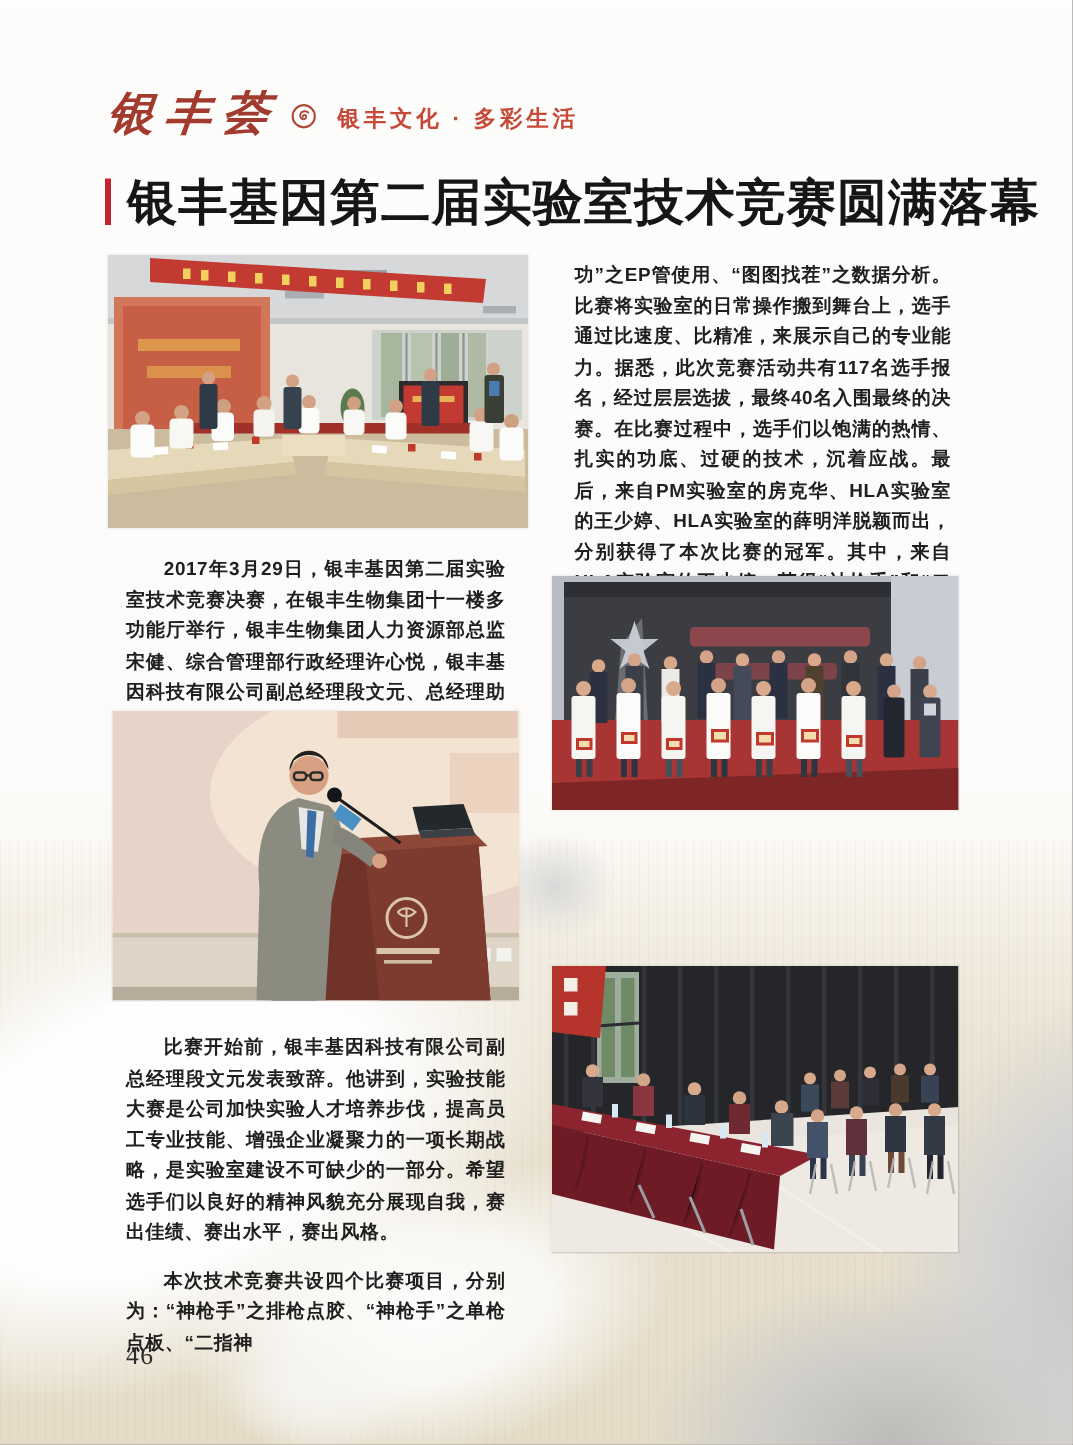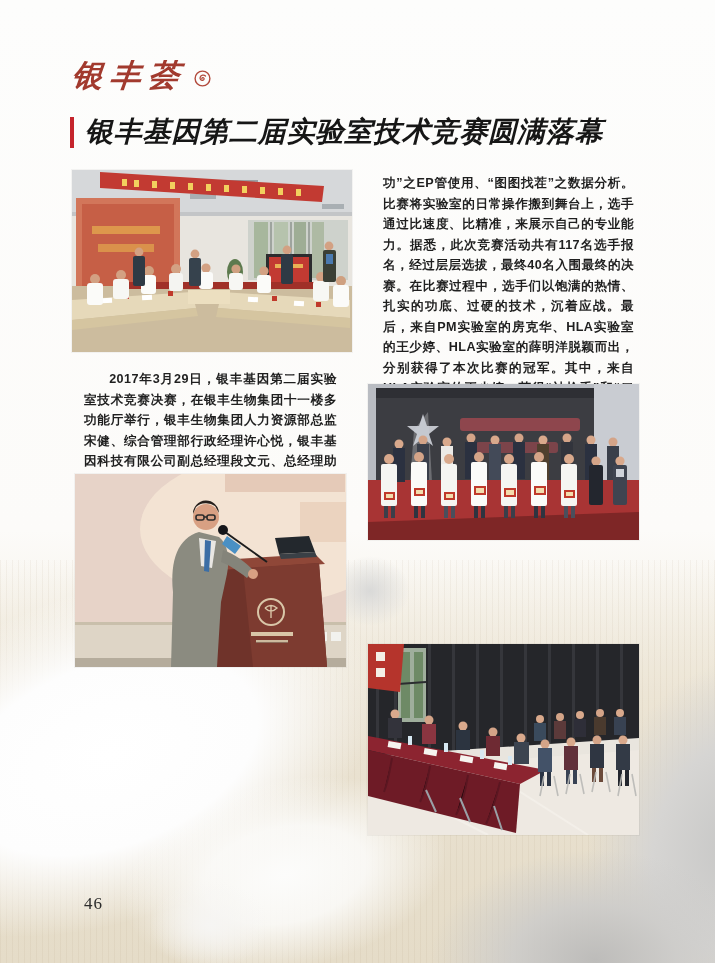--- a/index.html
+++ b/index.html
@@ -37,21 +37,21 @@
   .masthead{position:absolute;left:72px;top:50px;height:52px;display:flex;align-items:center;}
   .logo-script{
     font-family:"DejaVu Serif","Liberation Serif",serif;font-style:italic;font-weight:bold;
     font-size:31px;color:#a23a2e;letter-spacing:7px;transform:skewX(-6deg);
   }
   .swirl{margin-left:8px;margin-top:8px;}
   .tagline{margin-left:14px;margin-top:6px;font-size:15px;font-weight:700;color:#c6493a;letter-spacing:2.5px;}
   
   .headline{position:absolute;left:70px;top:116px;display:flex;align-items:center;}
   .headline .bar{width:4px;height:31px;background:#c5242c;margin-right:11px;}
-  .headline h1{margin:0;font-size:28px;font-weight:800;color:#161616;letter-spacing:.8px;line-height:1.15;font-style:italic;}
+  .headline h1{margin:0;font-size:33px;font-weight:800;color:#161616;letter-spacing:.8px;line-height:1.15;}
   
   .col-text{
     position:absolute;font-size:12.6px;line-height:20.5px;color:#1f1f1f;font-weight:600;
     text-align:justify;letter-spacing:.4px;
   }
   .col-text p{margin:12px;}
   .indent{text-indent:2em;}
   
   .photo{position:absolute;display:block;box-shadow:0 0 0 1px rgba(0,0,0,.04);}
   .photo svg{display:block;width:100%;height:100%;}
@@ -73,20 +73,21 @@
   <div class="bg-blob bg-fabric-3"></div>
 
   <div class="masthead">
     <span class="logo-script">银丰荟</span>
     <span class="swirl">
       <svg width="17" height="17" viewBox="0 0 17 17">
         <circle cx="8.5" cy="8.5" r="7.4" fill="none" stroke="#b24a3c" stroke-width="1.4"></circle>
         <path d="M11.5,6 C10,4.6 7,4.9 6.2,7.2 C5.6,9 7,10.8 8.8,10.4 C10.2,10.1 10.6,8.4 9.5,7.8 C8.6,7.3 7.6,8 7.9,8.9" fill="none" stroke="#b24a3c" stroke-width="1.3" stroke-linecap="round"></path>
       </svg>
     </span>
+    <span class="tagline">银丰文化 · 多彩生活</span>
   </div>
 
   <div class="headline">
     <span class="bar"></span>
     <h1>银丰基因第二届实验室技术竞赛圆满落幕</h1>
   </div>
 
   <figure class="photo" style="left:72px;top:170px;width:280px;height:182px;margin:0;" role="img" aria-label="比赛现场：多功能厅内悬挂红色横幅，身穿白大褂的选手围坐在U形会议桌旁，左侧大屏幕显示红色比赛幻灯片">
     <svg viewBox="0 0 280 182" preserveAspectRatio="none">
       <rect width="280" height="182" fill="#e8e5df"></rect>
@@ -251,20 +252,24 @@
           <line x1="129" y1="43" x2="132" y2="43"></line>
         </g>
       <path d="M148,76 C160,80 170,88 178,96 L172,104 C162,96 152,90 146,88 Z" fill="#84847a"></path>
       <circle cx="178" cy="100" r="5" fill="#d8a083"></circle>
       <line x1="192" y1="88" x2="150" y2="58" stroke="#1d1d1d" stroke-width="2"></line>
       <circle cx="148" cy="56" r="5" fill="#15161a"></circle>
       <polygon points="152,62 166,72 160,80 147,70" fill="#4a90c4"></polygon>
     </svg>
   </figure>
 
+  <div class="col-text" style="left:72px;top:676px;width:277px;">
+    <p class="indent">比赛开始前，银丰基因科技有限公司副总经理段文元发表致辞。他讲到，实验技能大赛是公司加快实验人才培养步伐，提高员工专业技能、增强企业凝聚力的一项长期战略，是实验室建设不可缺少的一部分。希望选手们以良好的精神风貌充分展现自我，赛出佳绩、赛出水平，赛出风格。</p>
+    <p class="indent">本次技术竞赛共设四个比赛项目，分别为：“神枪手”之排枪点胶、“神枪手”之单枪点板、“二指神</p>
+  </div>
 
   <div class="col-text" style="left:371px;top:161px;width:275px;">
     <p>功”之EP管使用、“图图找茬”之数据分析。比赛将实验室的日常操作搬到舞台上，选手通过比速度、比精准，来展示自己的专业能力。据悉，此次竞赛活动共有117名选手报名，经过层层选拔，最终40名入围最终的决赛。在比赛过程中，选手们以饱满的热情、扎实的功底、过硬的技术，沉着应战。最后，来自PM实验室的房克华、HLA实验室的王少婷、HLA实验室的薛明洋脱颖而出，分别获得了本次比赛的冠军。其中，来自HLA实验室的王少婷，获得“神枪手”和“二指神功”双项目冠军。</p>
   </div>
 
   <figure class="photo" style="left:368px;top:384px;width:271px;height:156px;margin:0;" role="img" aria-label="获奖选手身穿白大褂手持红色获奖证书，与身着正装的公司领导在红毯舞台上合影">
     <svg viewBox="0 0 271 156" preserveAspectRatio="none">
       <rect width="271" height="156" fill="#b9bcc2"></rect>
       <rect x="226" y="0" width="45" height="100" fill="#c9ccd2"></rect>
       <rect x="8" y="4" width="218" height="94" fill="#3c3d42"></rect>

